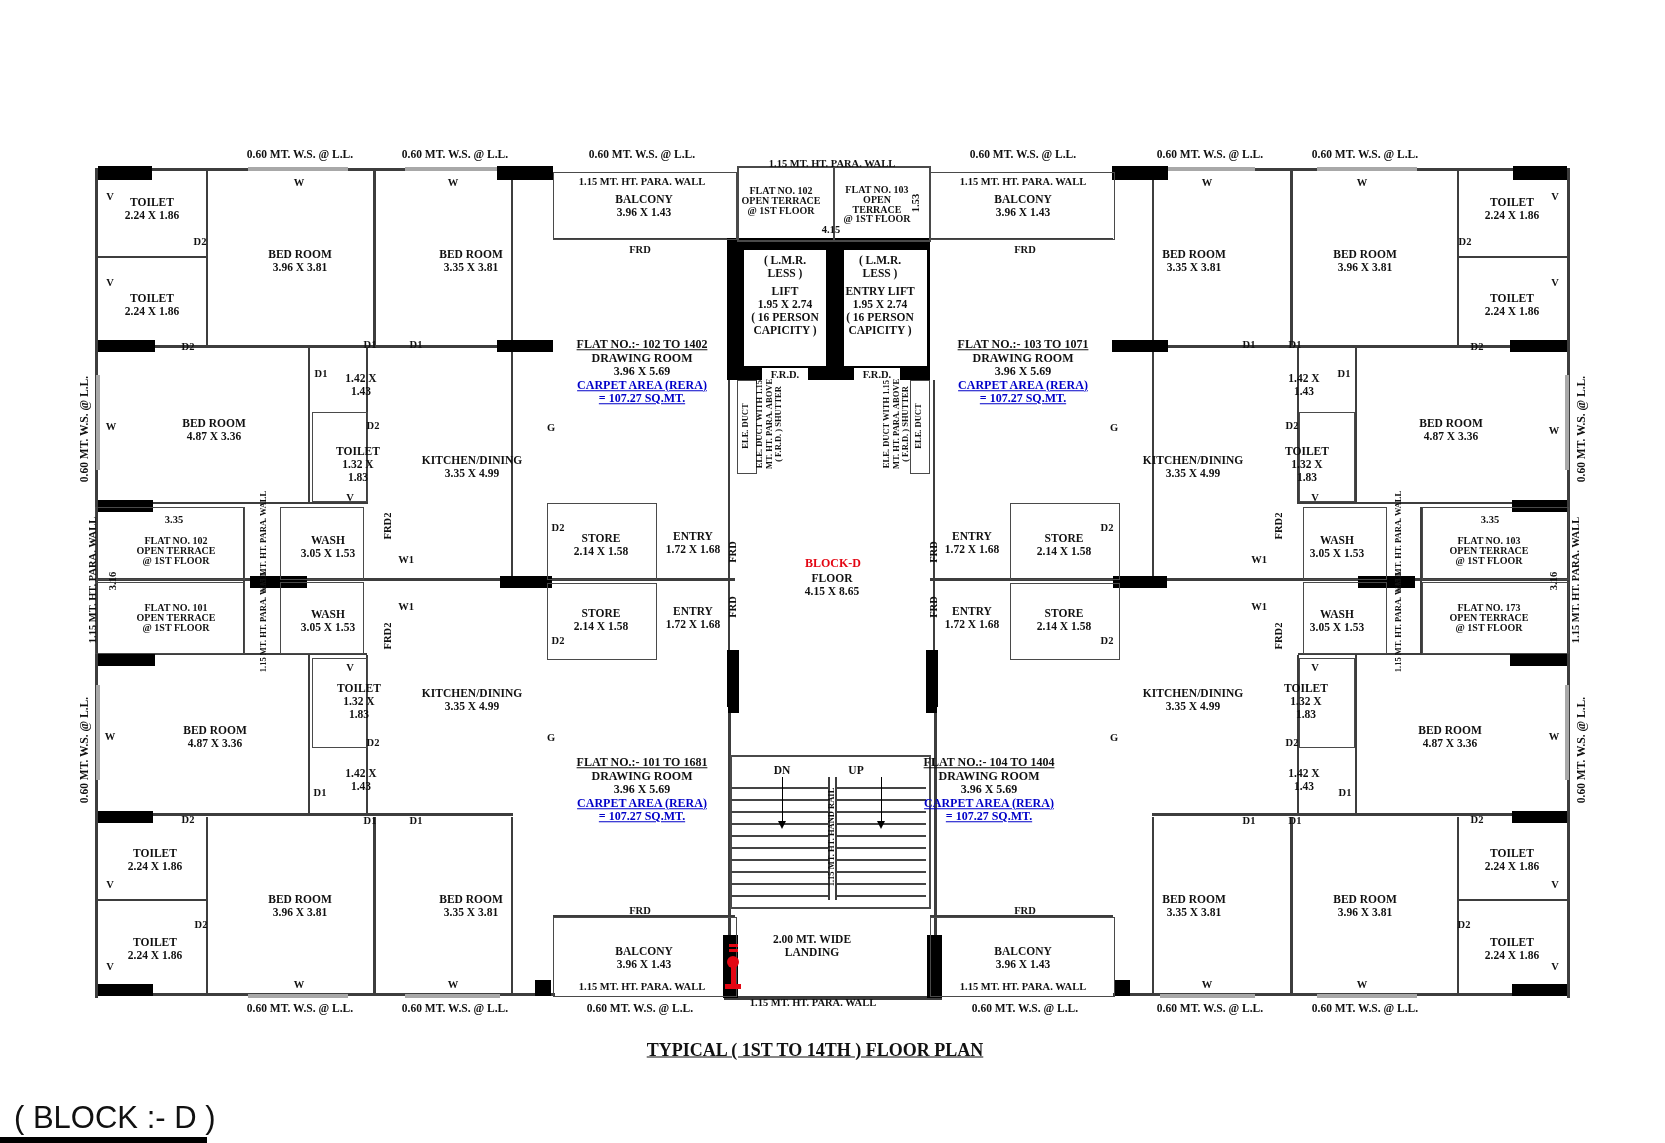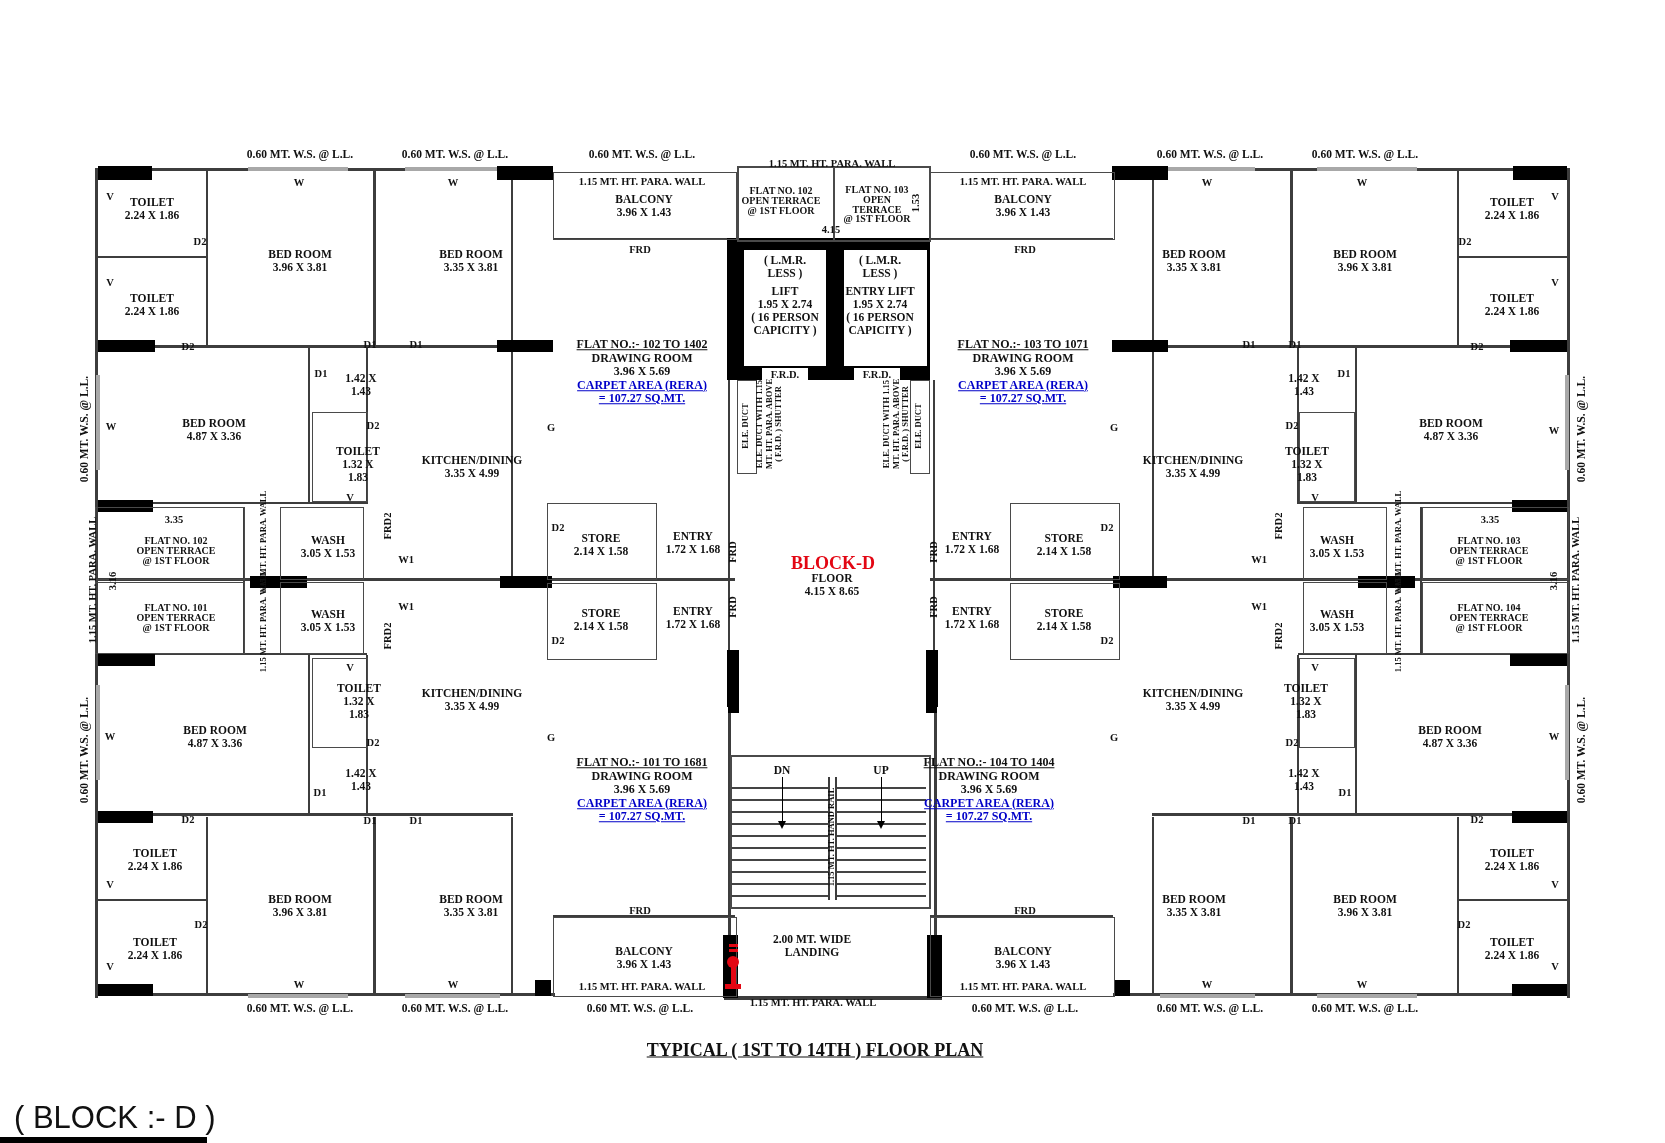--- a/index.html
+++ b/index.html
@@ -5,21 +5,21 @@
   html,body{margin:0;padding:0;background:#fff}
   #plan{position:relative;width:1665px;height:1143px;background:#fff;
         font-family:"Liberation Serif",serif;overflow:hidden;color:#111}
   .lb{position:absolute;transform:translate(-50%,-50%);text-align:center;
       white-space:nowrap;font-weight:bold;font-size:11.5px;line-height:13px}
   .lb span{display:block}
   .rot{transform:translate(-50%,-50%) rotate(-90deg)}
   .sm{font-size:10.5px;line-height:11px}
   .xs{font-size:8.5px;line-height:9.5px}
   .x2{font-size:10px;line-height:9.8px}
-  .md{font-size:18px}
+  .md{font-size:12px}
   .hdr{font-size:12px;line-height:13.5px}
   .ul{text-decoration:underline}
   .blue{color:#0000c8;text-decoration:underline}
   .red{color:#e30613}
   .wall{position:absolute;background:#3d3d3d}
   .blk{position:absolute;background:#000}
   .wht{position:absolute;background:#fff}
   .box{position:absolute;border:2px solid #4a4a4a}
   .thin{border-width:1.5px}
   .win{position:absolute;background:#a8a8a8}
@@ -406,21 +406,21 @@
       <span>FLAT NO. 101</span>
       <span>OPEN TERRACE</span>
       <span>@ 1ST FLOOR</span>
     </div>
   <div class="lb x2" style="left:1489px;top:551px">
       <span>FLAT NO. 103</span>
       <span>OPEN TERRACE</span>
       <span>@ 1ST FLOOR</span>
     </div>
   <div class="lb x2" style="left:1489px;top:618px">
-      <span>FLAT NO. 104</span>
+      <span>FLAT NO. 173</span>
       <span>OPEN TERRACE</span>
       <span>@ 1ST FLOOR</span>
     </div>
   <div class="lb xs rot" style="left:264px;top:542px">
       <span>1.15 MT. HT. PARA. WALL</span>
     </div>
   <div class="lb xs rot" style="left:264px;top:621px">
       <span>1.15 MT. HT. PARA. WALL</span>
     </div>
   <div class="lb xs rot" style="left:1399px;top:542px">
@@ -548,21 +548,21 @@
   <div class="lb sm" style="left:1114px;top:737px">G</div>
   <div class="lb hdr" style="left:989px;top:790px">
     <span class="ul">FLAT NO.:- 104 TO 1404</span>
       <span>DRAWING ROOM</span>
       <span>3.96 X 5.69</span>
       <span class="blue">CARPET AREA (RERA)</span>
       <span class="blue">= 107.27 SQ.MT.</span>
   </div>
 
   <div class="lb" style="left:782px;top:770px">DN</div>
-  <div class="lb" style="left:881px;top:770px">UP</div>
+  <div class="lb" style="left:856px;top:770px">UP</div>
   <div class="lb xs rot" style="left:832px;top:837px">1.15 MT. HT. HAND RAIL</div>
   <div class="lb" style="left:812px;top:946px">
       <span>2.00 MT. WIDE</span>
       <span>LANDING</span>
     </div>
 
   <div class="lb sm" style="left:188px;top:819px">D2</div>
   <div class="lb sm" style="left:370px;top:820px">D1</div>
   <div class="lb sm" style="left:416px;top:820px">D1</div>
   <div class="lb" style="left:155px;top:860px">

